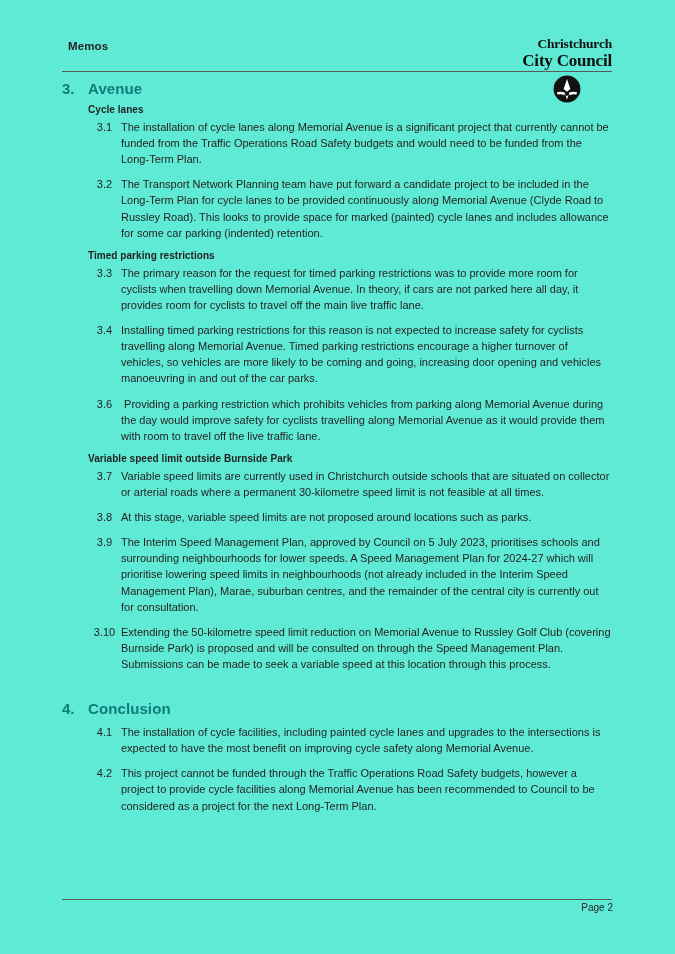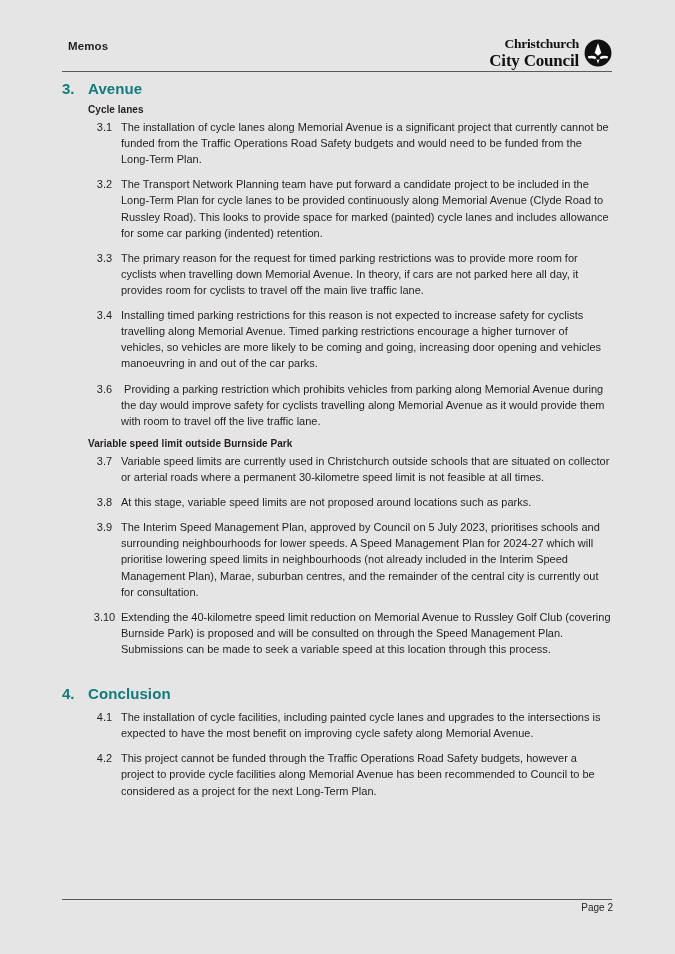--- a/index.html
+++ b/index.html
@@ -8,21 +8,21 @@
     background: #ffffff;
   }
   body {
     font-family: "Liberation Sans", sans-serif;
     color: #231f20;
   }
   .page {
     position: relative;
     width: 675px;
     height: 954px;
-    background: #e5e5e5;
+    background: #5eead4;
     box-sizing: border-box;
     overflow: hidden;
   }
 
   
   .page-header {
     position: absolute;
     left: 62px;
     top: 36px;
     width: 550px;
@@ -37,20 +37,21 @@
     letter-spacing: 0.1px;
     color: #231f20;
   }
   .logo {
     position: absolute;
     right: 0px;
     top: 0px;
     display: flex;
     align-items: center;
     gap: 5px;
+    flex-direction: column;
   }
   .logo-wordmark {
     text-align: right;
     line-height: 1.12;
     font-family: "Liberation Serif", serif;
     font-weight: bold;
     color: #111111;
   }
   .logo-line1 { font-size: 13.5px; letter-spacing: -0.2px; }
   .logo-line2 { font-size: 17px; letter-spacing: -0.2px; }
@@ -179,20 +180,21 @@
       <div class="clause">
         <span class="clause-num">3.1</span>
         <span class="clause-text">The installation of cycle lanes along Memorial Avenue is a significant project that currently cannot be funded from the Traffic Operations Road Safety budgets and would need to be funded from the Long-Term Plan.</span>
       </div>
 
       <div class="clause">
         <span class="clause-num">3.2</span>
         <span class="clause-text">The Transport Network Planning team have put forward a candidate project to be included in the Long-Term Plan for cycle lanes to be provided continuously along Memorial Avenue (Clyde Road to Russley Road). This looks to provide space for marked (painted) cycle lanes and includes allowance for some car parking (indented) retention.</span>
       </div>
 
+      <div class="sub-heading">Timed parking restrictions</div>
 
       <div class="clause">
         <span class="clause-num">3.3</span>
         <span class="clause-text">The primary reason for the request for timed parking restrictions was to provide more room for cyclists when travelling down Memorial Avenue. In theory, if cars are not parked here all day, it provides room for cyclists to travel off the main live traffic lane.</span>
       </div>
 
       <div class="clause">
         <span class="clause-num">3.4</span>
         <span class="clause-text">Installing timed parking restrictions for this reason is not expected to increase safety for cyclists travelling along Memorial Avenue. Timed parking restrictions encourage a higher turnover of vehicles, so vehicles are more likely to be coming and going, increasing door opening and vehicles manoeuvring in and out of the car parks.</span>
       </div>
@@ -215,21 +217,21 @@
         <span class="clause-text">At this stage, variable speed limits are not proposed around locations such as parks.</span>
       </div>
 
       <div class="clause">
         <span class="clause-num">3.9</span>
         <span class="clause-text">The Interim Speed Management Plan, approved by Council on 5 July 2023, prioritises schools and surrounding neighbourhoods for lower speeds. A Speed Management Plan for 2024-27 which will prioritise lowering speed limits in neighbourhoods (not already included in the Interim Speed Management Plan), Marae, suburban centres, and the remainder of the central city is currently out for consultation.</span>
       </div>
 
       <div class="clause">
         <span class="clause-num">3.10</span>
-        <span class="clause-text">Extending the 40-kilometre speed limit reduction on Memorial Avenue to Russley Golf Club (covering Burnside Park) is proposed and will be consulted on through the Speed Management Plan. Submissions can be made to seek a variable speed at this location through this process.</span>
+        <span class="clause-text">Extending the 50-kilometre speed limit reduction on Memorial Avenue to Russley Golf Club (covering Burnside Park) is proposed and will be consulted on through the Speed Management Plan. Submissions can be made to seek a variable speed at this location through this process.</span>
       </div>
     </div>
 
     <div class="section-gap"></div>
 
     <div class="section">
       <div class="section-heading">
         <span class="section-num">4.</span>
         <span class="section-title">Conclusion</span>
       </div>

